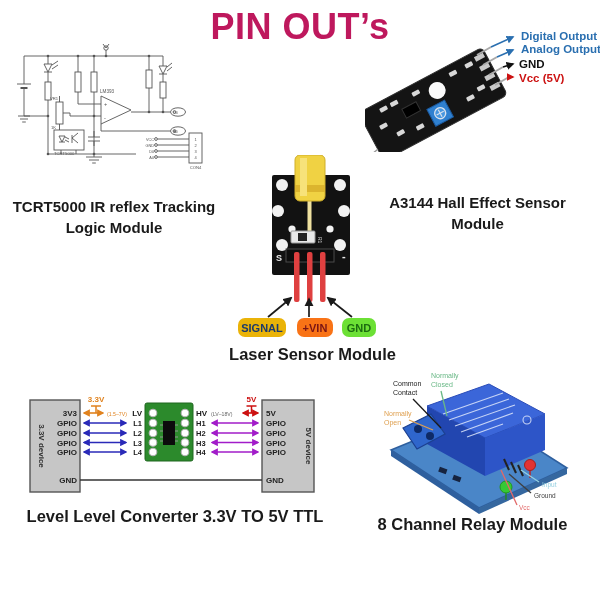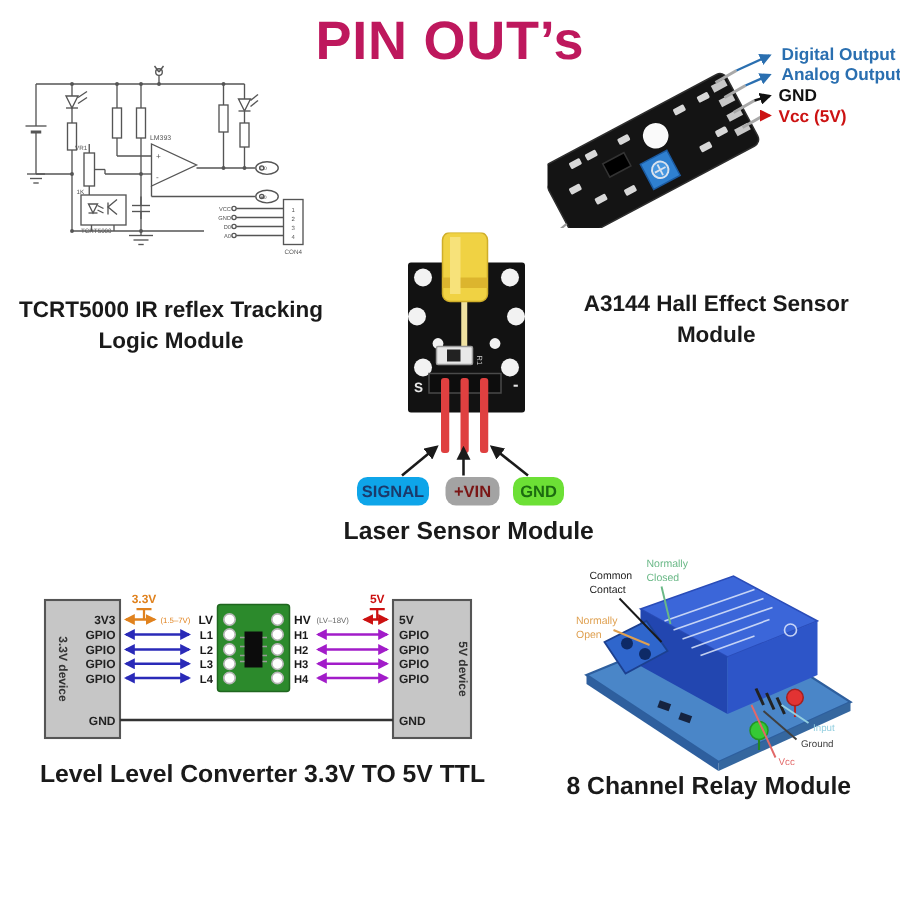--- a/index.html
+++ b/index.html
@@ -10,22 +10,22 @@
          color:#be185d;letter-spacing:.5px;}
   .caption{font-weight:700;color:#1a1a1a;text-align:center;line-height:21px;}
   .cap15{font-size:15px;margin-top:24px;}
   .cap16{font-size:16.5px;}
   
   svg text{font-family:"Liberation Sans",sans-serif;}
   .seriflab{font-family:"Liberation Serif",serif;font-weight:700;}
   
   .pill{position:absolute;height:19px;border-radius:7px;display:flex;align-items:center;
         justify-content:center;font-size:11px;font-weight:700;}
-  .pill-signal{background:#0ea5e9;color:#1b3a6b;}
-  .pill-vin{background:#a3a3a3;color:#7a1515;}
+  .pill-signal{background:#eab308;color:#1b3a6b;}
+  .pill-vin{background:#f97316;color:#7a1515;}
   .pill-gnd{background:#6ce035;color:#1c6b10;}
 </style>
 </head>
 <body>
 
 <div id="title" class="abs">PIN OUT’s</div>
 
 <svg class="abs" style="left:6px;top:24px" width="222" height="148" viewBox="0 0 222 148">
   <g stroke="#555" stroke-width="0.9" fill="none">
 

